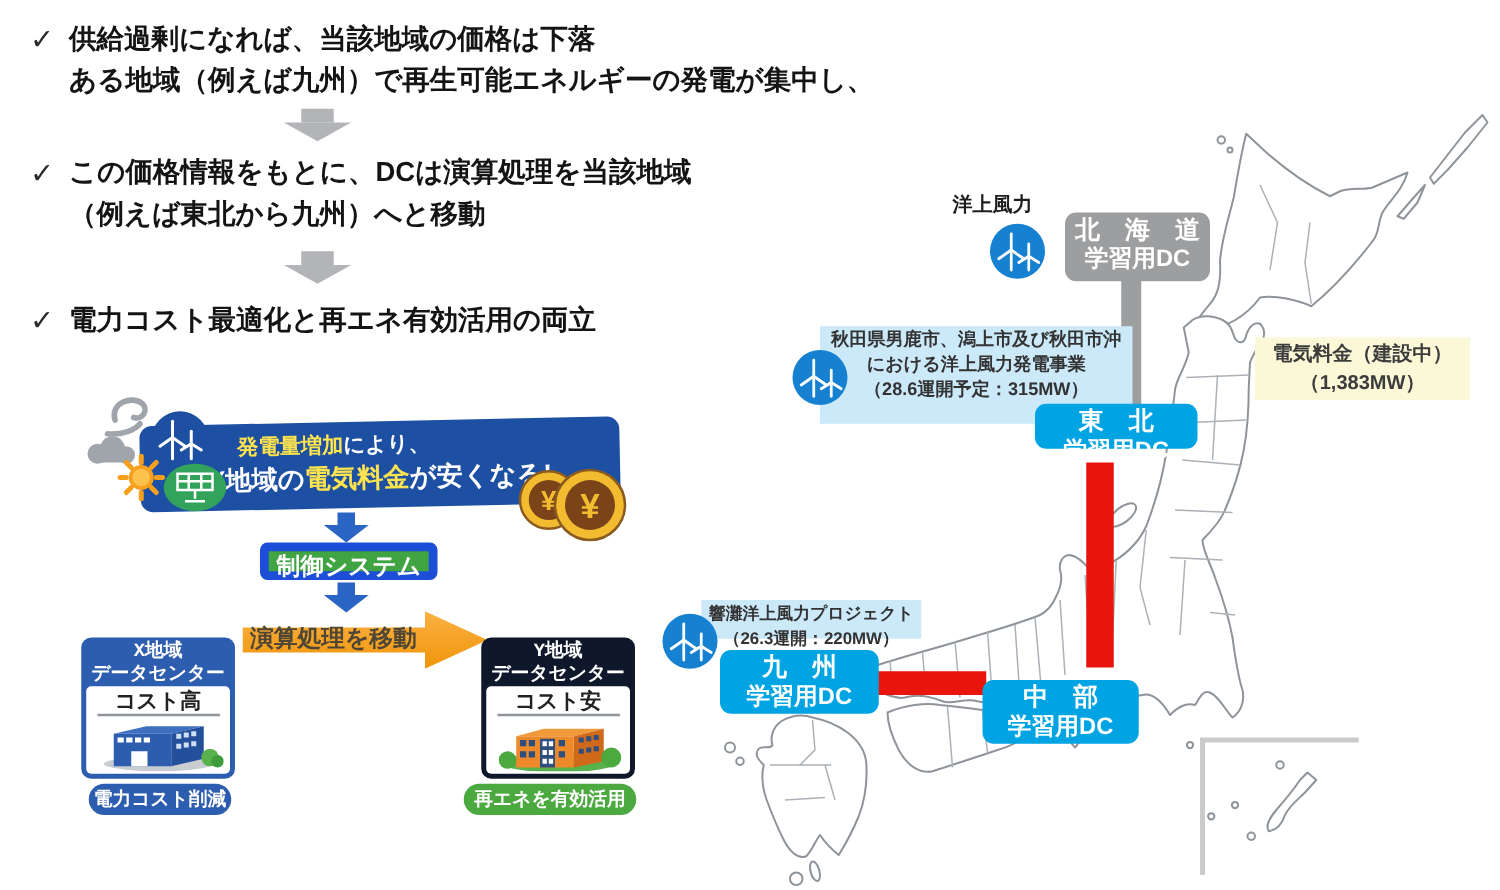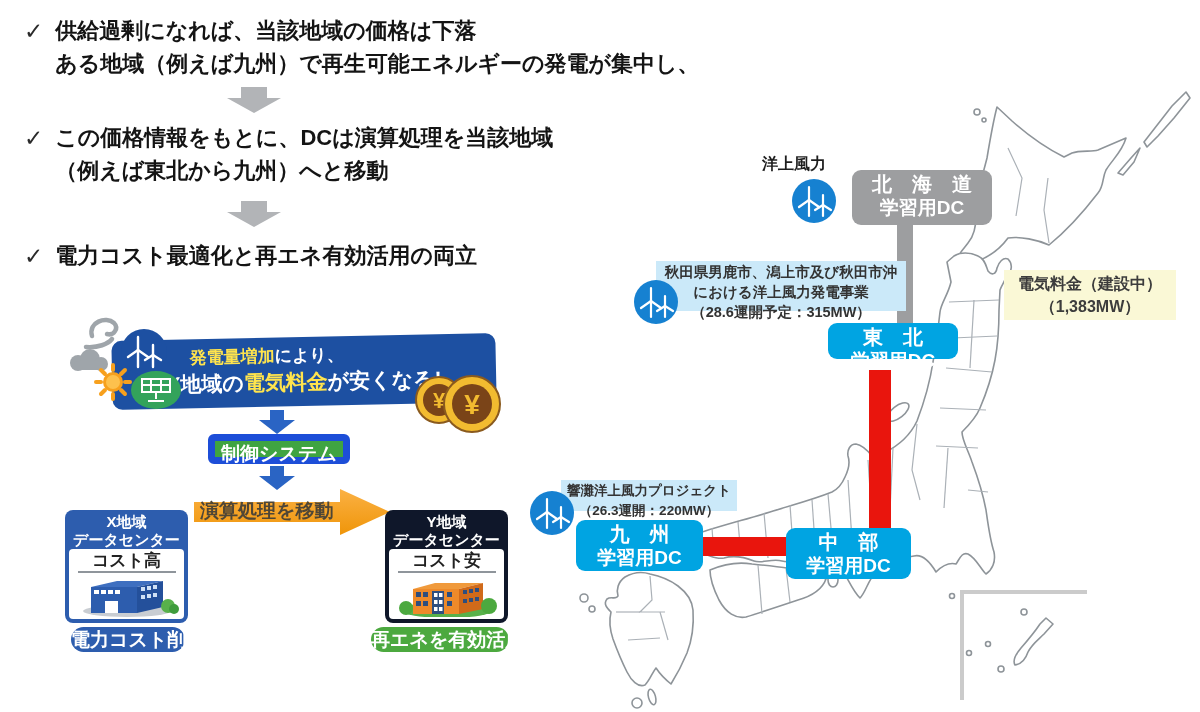--- a/index.html
+++ b/index.html
@@ -29,45 +29,45 @@
   .blue-arrow { position:absolute; width:36px; z-index:1; }
   .blue-arrow .stem { width:14px; height:10px; background:#2a64c4; margin:0 auto; }
   .blue-arrow .head { width:0; height:0; border-left:18px solid transparent; border-right:18px solid transparent; border-top:14px solid #2a64c4; }
   .green-box { position:absolute; left:208px; top:434px; width:142px; height:30px;
     background:#3fa441; border:7px solid #1d4ed8; border-radius:6px;
     color:#fff; font-size:19px; text-align:center; line-height:25px; z-index:2; }
   .orange-arrow-svg { position:absolute; left:194px; top:489px; z-index:1; }
   .orange-arrow-label { position:absolute; left:200px; top:498px; width:146px; 
     font-size:19px; color:#4f4636; z-index:2; white-space:nowrap; }
   .dc-card { position:absolute; width:123px; height:113px; border-radius:8px; z-index:2; }
-  .dc-card .hdr { padding-top:3px; text-align:center; color:#fff; font-size:15px; line-height:18px; white-space:nowrap; }
+  .dc-card .hdr { padding-top:3px; text-align:center; color:#fff; font-size:15px; line-height:18px; white-space:nowrap;font-family:Liberation Mono, monospace; }
   .dc-card .inner { position:absolute; left:4px; top:39px; width:115px; height:70px; background:#fff; border-radius:4px; text-align:center; }
   .dc-card .cost { font-size:17px; color:#222; line-height:21px; padding-top:1px; }
   .dc-card .divider { width:98px; margin:0 auto; border-bottom:2px solid #8f959b; }
   .card-x { left:65px; top:510px; background:#2d5dae; }
   .card-y { left:385px; top:510px; background:#0f172a; }
-  .pill { position:absolute; height:25px; border-radius:13px; color:#fff; font-size:19px;
+  .pill { position:absolute; height:25px; border-radius:13px; color:#fff; font-size:15px;
     text-align:center; line-height:25px; z-index:2; white-space:nowrap; }
   .pill-x { left:71px; top:627px; width:114px; background:#2d5dae; }
   .pill-y { left:371px; top:627px; width:138px; background:#4ca93f; }
   
   .map-svg { position:absolute; left:545px; top:82px; z-index:0; }
   .connector { position:absolute; z-index:1; }
   .conn-gray { left:897px; top:220px; width:16px; height:113px; background:#9d9ea0; }
   .conn-red-v { left:869px; top:370px; width:22px; height:164px; background:#e9150d; }
   .conn-red-h { left:701px; top:537px; width:88px; height:19px; background:#e9150d; }
   .dc-badge { position:absolute; border-radius:9px; color:#fff; text-align:center; z-index:2; }
   .dc-badge .rg { font-size:20px; line-height:25px; padding-top:2px; white-space:nowrap; }
   .dc-badge .dc { font-size:19px; line-height:22px; white-space:nowrap; }
-  .badge-hokkaido { left:852px; top:170px; width:140px; height:55px; background:#9d9ea0; }
+  .badge-hokkaido { left:852px; top:170px; width:116px; height:55px; background:#9d9ea0; }
   .badge-tohoku  { left:828px; top:323px; width:130px; height:36px; background:#00a4e2; }
-  .badge-chubu   { left:786px; top:528px; width:125px; height:51px; background:#00a4e2; }
+  .badge-chubu   { left:786px; top:544px; width:125px; height:51px; background:#00a4e2; }
   .badge-kyushu  { left:576px; top:520px; width:127px; height:51px; background:#00a4e2; }
   .map-label { position:absolute; text-align:center; color:#333; z-index:2; white-space:nowrap; }
-  .label-akita { left:656px; top:261px; width:250px; height:50px; background:#cbe9f9; font-size:14.5px; line-height:20px; padding-top:1px; }
+  .label-akita { left:656px; top:261px; width:250px; height:78px; background:#cbe9f9; font-size:14.5px; line-height:20px; padding-top:1px; }
   .label-oma   { left:1004px; top:270px; width:172px; height:50px; background:#faf8d6; font-size:16px; line-height:23px; padding-top:2px; color:#3c3c3c; }
   .label-hibiki{ left:561px; top:480px; width:176px; height:31px; background:#cbe9f9; font-size:13.5px; line-height:20px; padding-top:1px; }
   .label-offshore { left:762px; top:154px; font-size:16px; color:#1d1d1d; background:transparent; }
   .wind-icon { position:absolute; width:44px; height:44px; border-radius:50%; background:#1681d1; z-index:3; }
   .wi-1 { left:792px; top:179px; }
   .wi-2 { left:634px; top:280px; }
   .wi-3 { left:530px; top:491px; }
 </style>
 </head>
 <body>

